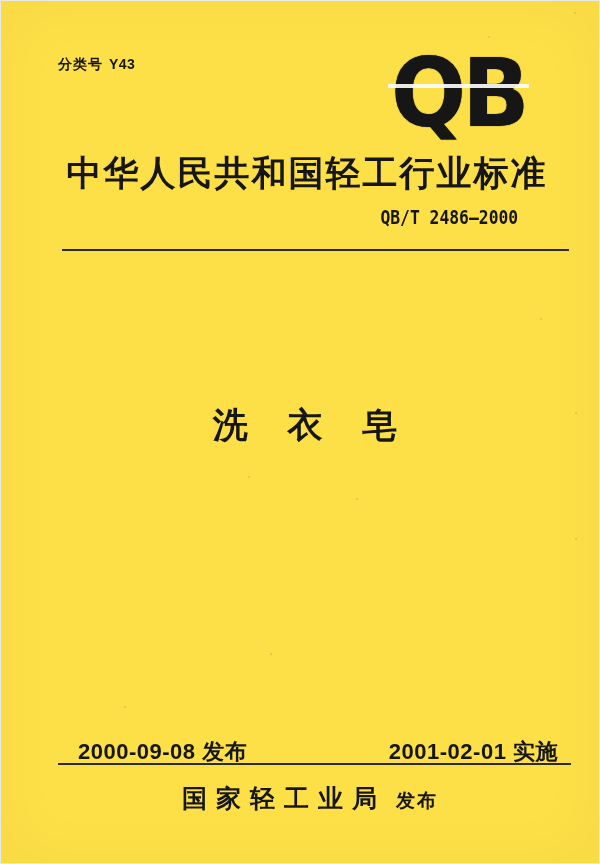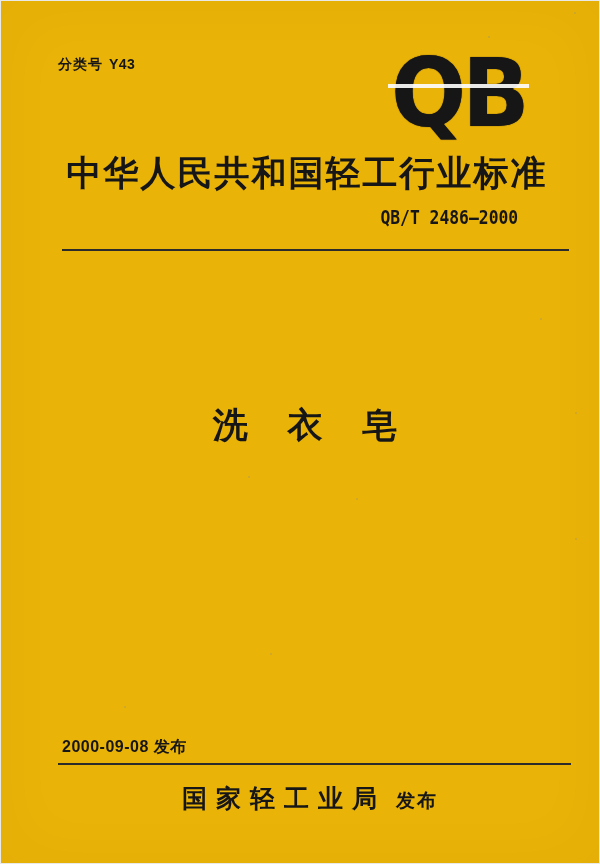--- a/index.html
+++ b/index.html
@@ -4,21 +4,21 @@
 <style>
   html, body {
     margin: 0;
     padding: 0;
     background: #ffffff;
   }
   .page {
     position: relative;
     width: 600px;
     height: 864px;
-    background: #eab308;
+    background: #fde047;
     color: #161616;
     font-family: "Liberation Sans", "DejaVu Sans", sans-serif;
     overflow: hidden;
     box-shadow: inset 0 0 0 1px #e9e9e7, inset 0 0 70px rgba(0,0,0,0.03);
   }
 
   
   .meta {
     position: absolute;
     left: 58px;
@@ -108,26 +108,26 @@
     font-weight: bold;
     letter-spacing: 2px;
     word-spacing: 26px;
     white-space: nowrap;
     transform: translateX(6px);
   }
 
   
   .date-row {
     position: absolute;
-    left: 62px;
+    left: 78px;
     right: 42px;
     top: 737px;
     display: flex;
     justify-content: space-between;
-    font-size: 16px;
+    font-size: 22px;
     font-weight: bold;
     letter-spacing: 0.5px;
     white-space: nowrap;
   }
 
   
   .publisher {
     position: absolute;
     left: 0;
     top: 782px;
@@ -182,20 +182,24 @@
 
   <div class="rule rule-top"></div>
 
   <div class="doc-title">洗 衣 皂</div>
 
   <div class="date-row">
     <span>
       <span>2000-09-08</span>
       <span>发布</span>
     </span>
+    <span>
+      <span>2001-02-01</span>
+      <span>实施</span>
+    </span>
   </div>
 
   <div class="rule rule-bottom"></div>
 
   <div class="publisher">
     <span class="pub-name">国家轻工业局</span><span class="pub-action">发布</span>
   </div>
 
   <div>
     <i class="speck"></i>

